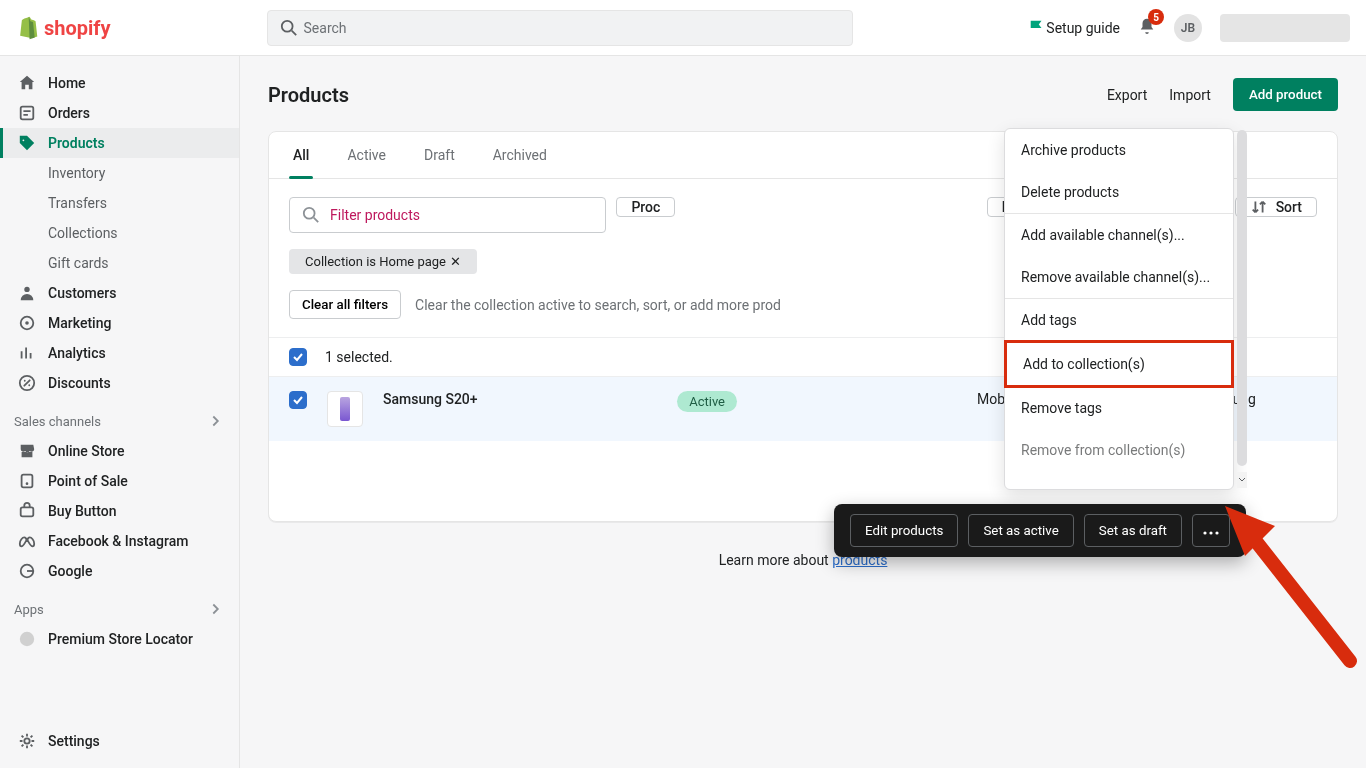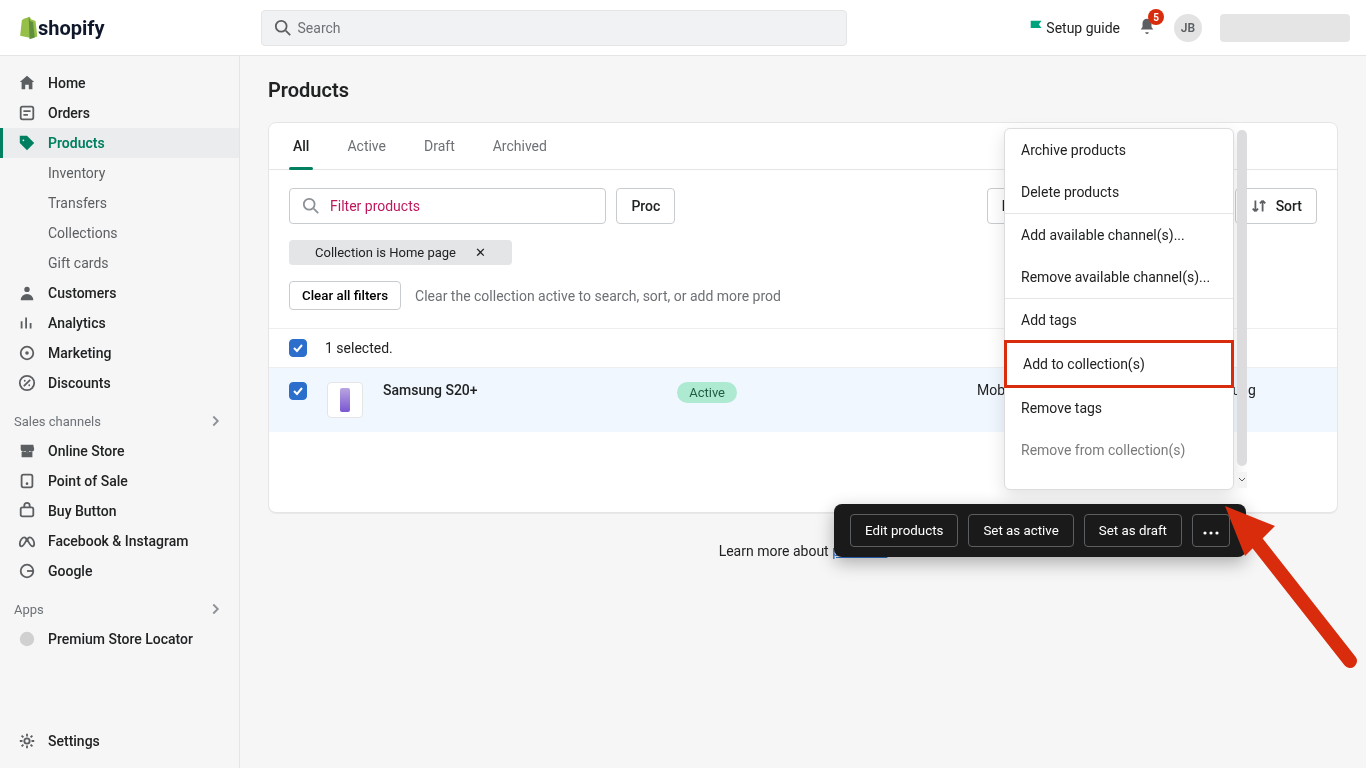--- a/index.html
+++ b/index.html
@@ -1,20 +1,20 @@
 <!DOCTYPE html>
 <html><head>
 <meta charset="utf-8">
 <style>
 * { margin:0; padding:0; box-sizing:border-box; font-family: -apple-system, BlinkMacSystemFont, "Segoe UI", Roboto, sans-serif; }
 body { background:#f6f6f7; color:#202223; font-size:14px; width:1366px; height:768px; overflow:hidden; position:relative; }
 
 
 .topbar { height:56px; background:#fff; border-bottom:1px solid #e5e5e5; display:flex; align-items:center; padding:0 16px; gap:12px; }
-.logo { display:flex; align-items:center; font-weight:700; font-size:20px; color:#0f172a; }
+.logo { display:flex; align-items:center; gap:6px; font-weight:700; font-size:20px; color:#ef4444; }
 .logo svg { width:22px; height:24px; }
 .search-wrap { flex:0 0 586px; margin-left:144px; }
 .search { width:100%; height:36px; background:#f1f2f3; border:1px solid #e5e5e5; border-radius:4px; display:flex; align-items:center; padding:0 12px; gap:6px; color:#6d7175; }
 .topbar-right { margin-left:auto; display:flex; align-items:center; gap:18px; }
 .setup-guide { display:flex; align-items:center; gap:0; color:#202223; cursor:pointer; }
 .notif { position:relative; cursor:pointer; }
 .notif-badge { position:absolute; top:-8px; right:-8px; background:#d82c0d; color:#fff; font-size:10px; font-weight:700; width:16px; height:16px; border-radius:8px; display:flex; align-items:center; justify-content:center; }
 .avatar { width:28px; height:28px; border-radius:14px; background:#e3e3e3; display:flex; align-items:center; justify-content:center; font-size:12px; font-weight:600; color:#5c5f62; }
 .name-pill { width:130px; height:28px; background:#e5e5e5; border-radius:4px; }
 
@@ -37,24 +37,24 @@
 .primary-btn { background:#008060; color:#fff; border:none; border-radius:4px; padding:9px 16px; font-weight:500; cursor:pointer; }
 
 .card { background:#fff; border:1px solid #e5e5e5; border-radius:8px; margin-bottom:20px; box-shadow:0 1px 0 rgba(0,0,0,.05);}
 .tabs { display:flex; gap:30px; border-bottom:1px solid #e5e5e5; padding:0 20px; }
 .tab { padding:15px 4px; color:#6d7175; cursor:pointer; position:relative; }
 .tab.active { color:#202223; font-weight:500; }
 .tab.active::after { content:""; position:absolute; left:0; right:0; bottom:-1px; height:3px; background:#008060; border-radius:2px; }
 
 .filters-row { display:flex; gap:10px; padding:18px 20px 0; }
 .filter-input { flex:1; max-width:420px; height:36px; border:1px solid #c9cccf; border-radius:4px; display:flex; align-items:center; padding:0 12px; gap:10px; color:#be185d;}
-.filter-btn, .more-filters, .save-filters, .sort-btn { height:36px; border:1px solid #c9cccf; border-radius:4px; background:#fff; padding:0 14px; display:flex; align-items:center; gap:8px; cursor:pointer; font-weight:500;}
+.filter-btn, .more-filters, .save-filters, .sort-btn { height:20px; border:1px solid #c9cccf; border-radius:4px; background:#fff; padding:0 14px; display:flex; align-items:center; gap:8px; cursor:pointer; font-weight:500;}
 
 .chip-row { padding:16px 20px 0; }
-.chip { display:inline-flex; align-items:center; gap:19px; background:#e4e5e7; border-radius:4px; padding:5px 26px; font-size:13px; color:#202223;}
+.chip { display:inline-flex; align-items:center; gap:4px; background:#e4e5e7; border-radius:4px; padding:5px 16px; font-size:13px; color:#202223;}
 .chip .x { cursor:pointer; }
 
 .clear-row { display:flex; align-items:center; gap:14px; padding:16px 20px 18px; }
 .clear-btn { border:1px solid #c9cccf; border-radius:4px; background:#fff; padding:6px 12px; cursor:pointer; font-weight:500;}
 .clear-hint { color:#6d7175; }
 
 .select-head { display:flex; align-items:center; gap:18px; padding:10px 20px; border-top:1px solid #edeeef;}
 .checkbox { width:18px; height:18px; border-radius:4px; border:1px solid #8c9196; display:inline-flex; align-items:center; justify-content:center; background:#fff;}
 .checkbox.checked { background:#2c6ecb; border-color:#2c6ecb; color:#fff; }
 
@@ -171,33 +171,33 @@
           <svg class="ic" viewBox="0 0 20 20">
             <circle cx="10" cy="6" r="3" fill="#5c5f62"></circle>
             <path fill="#5c5f62" d="M3 18a7 7 0 0114 0z"></path>
           </svg>
         </span>
         <span>Customers</span>
       </div>
     <div class="nav-item">
         <span class="icon">
           <svg class="ic" viewBox="0 0 20 20">
-            <path stroke="#5c5f62" stroke-width="2" d="M4 16V8M9 16V4M14 16v-6"></path>
-          </svg>
-        </span>
-        <span>Analytics</span>
-      </div>
-    <div class="nav-item">
-        <span class="icon">
-          <svg class="ic" viewBox="0 0 20 20">
             <circle cx="10" cy="10" r="7" fill="none" stroke="#5c5f62" stroke-width="2"></circle>
             <circle cx="10" cy="10" r="2" fill="#5c5f62"></circle>
           </svg>
         </span>
         <span>Marketing</span>
+      </div>
+    <div class="nav-item">
+        <span class="icon">
+          <svg class="ic" viewBox="0 0 20 20">
+            <path stroke="#5c5f62" stroke-width="2" d="M4 16V8M9 16V4M14 16v-6"></path>
+          </svg>
+        </span>
+        <span>Analytics</span>
       </div>
     <div class="nav-item">
         <span class="icon">
           <svg class="ic" viewBox="0 0 20 20">
             <circle cx="10" cy="10" r="8" fill="none" stroke="#5c5f62" stroke-width="2"></circle>
             <path d="M7 13l6-6M7.5 7.5h.01M12.5 12.5h.01" stroke="#5c5f62" stroke-width="2" stroke-linecap="round"></path>
           </svg>
         </span>
         <span>Discounts</span>
       </div>
@@ -276,20 +276,25 @@
             </svg>
           </span>
           <span>Settings</span>
         </div>
     </div>
   </div>
 
   <div class="main">
     <div class="page-head">
       <div class="page-title">Products</div>
+      <div class="head-actions">
+        <span class="link-btn">Export</span>
+        <span class="link-btn">Import</span>
+        <button class="primary-btn">Add product</button>
+      </div>
     </div>
 
     <div class="card">
       <div class="tabs">
         <div class="tab active">All</div>
         <div class="tab">Active</div>
         <div class="tab">Draft</div>
         <div class="tab">Archived</div>
       </div>
 

